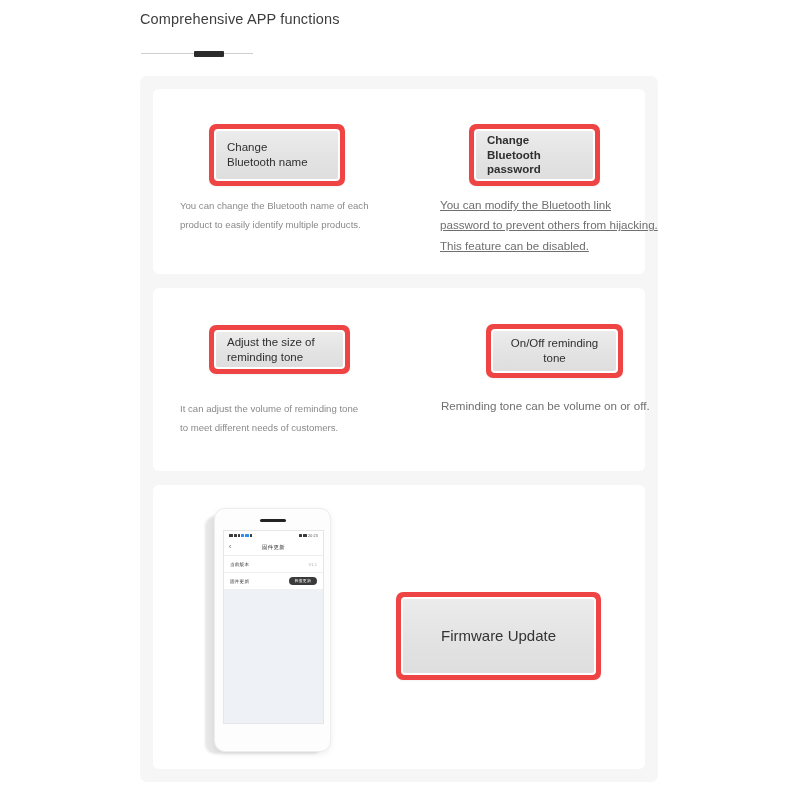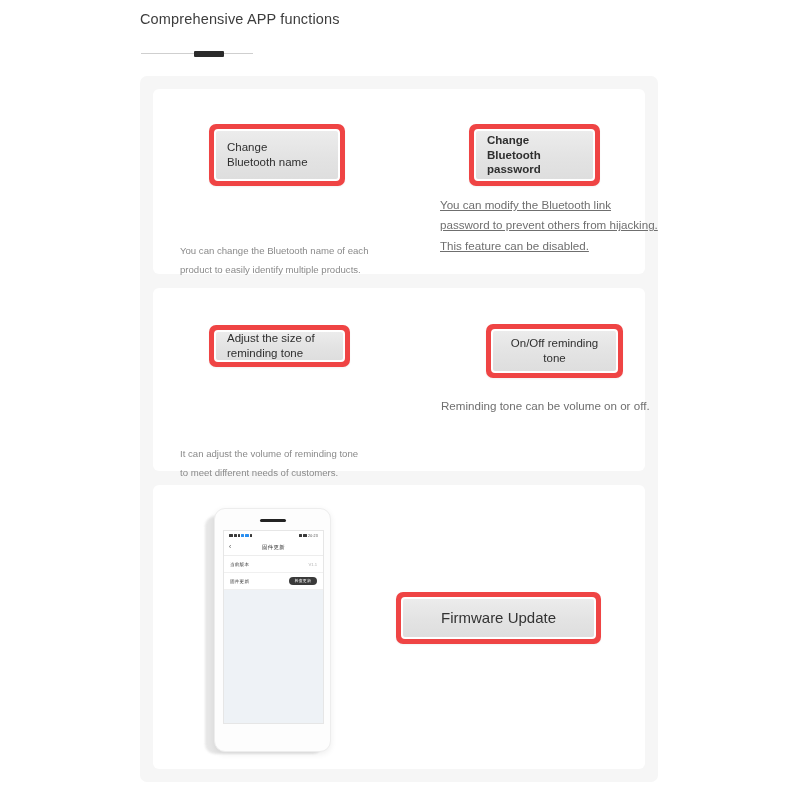--- a/index.html
+++ b/index.html
@@ -96,41 +96,40 @@
     font-size: 11.5px;
     line-height: 1.28;
     color: #2f2f2f;
     white-space: pre-line;
   }
   .pill-label.centered { width: 100%; text-align: center; padding: 0 6px; }
 
   
   .btn-change-name      { left: 209px; top: 124px; width: 136px; height: 62px; }
   .btn-change-password  { left: 469px; top: 124px; width: 131px; height: 62px; font-weight: bold; }
-  .btn-adjust-size      { left: 209px; top: 325px; width: 141px; height: 42px; }
+  .btn-adjust-size      { left: 209px; top: 325px; width: 141px; height: 49px; }
   .btn-onoff-tone       { left: 466px; top: 324px; width: 137px; height: 54px; margin-left: 20px; }
-  .btn-firmware-update  { left: 396px; top: 592px; width: 205px; height: 52px; }
+  .btn-firmware-update  { left: 396px; top: 592px; width: 205px; height: 88px; }
 
   .btn-firmware-update .pill-label {
     font-size: 15px;
     color: #333333;
   }
 
   
   .desc {
     position: absolute;
     color: #787878;
     white-space: pre-line;
   }
   .desc-soft {
     font-size: 9.6px;
     line-height: 2.0;
     color: #8a8a8a;
     filter: blur(0.18px);
-    margin-top: 45px;
   }
   .desc-sharp {
     font-size: 11.6px;
     line-height: 1.75;
     color: #6f6f6f;
   }
 
   .desc-change-name     { left: 180px; top: 196px; width: 200px; }
   .desc-change-password { left: 440px; top: 195px; width: 230px; text-decoration: underline; }
   .desc-adjust-size     { left: 180px; top: 399px; width: 200px; }

